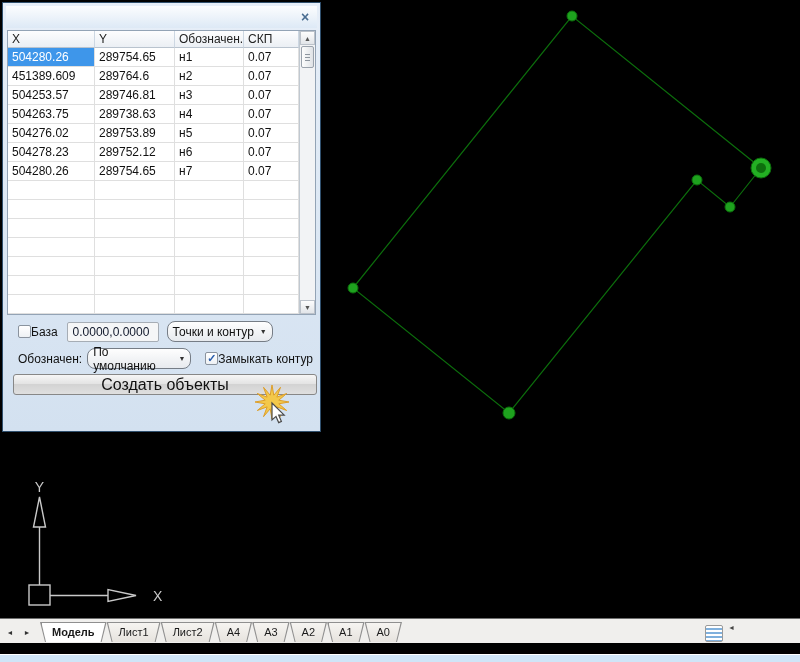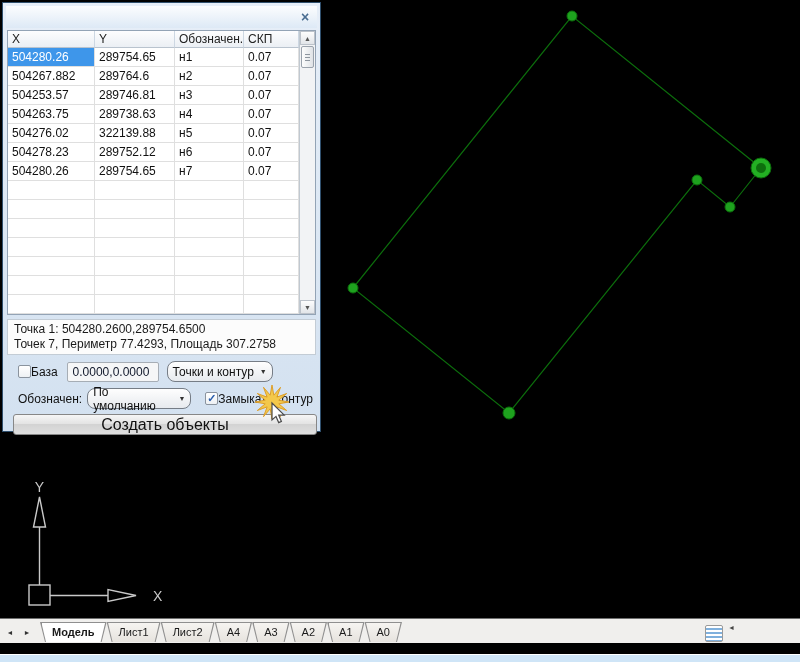--- a/index.html
+++ b/index.html
@@ -135,40 +135,40 @@
           <div class="h-cell c3">СКП</div>
         </div>
         <div id="table-rows">
             <div class="t-row">
               <div class="cell c0 selected">504280.26</div>
               <div class="cell c1">289754.65</div>
               <div class="cell c2">н1</div>
               <div class="cell c3">0.07</div>
             </div>
             <div class="t-row">
-              <div class="cell c0">504267.882</div>
+              <div class="cell c0">451389.609</div>
               <div class="cell c1">289764.6</div>
               <div class="cell c2">н2</div>
               <div class="cell c3">0.07</div>
             </div>
             <div class="t-row">
               <div class="cell c0">504253.57</div>
               <div class="cell c1">289746.81</div>
               <div class="cell c2">н3</div>
               <div class="cell c3">0.07</div>
             </div>
             <div class="t-row">
               <div class="cell c0">504263.75</div>
               <div class="cell c1">289738.63</div>
               <div class="cell c2">н4</div>
               <div class="cell c3">0.07</div>
             </div>
             <div class="t-row">
               <div class="cell c0">504276.02</div>
-              <div class="cell c1">322139.88</div>
+              <div class="cell c1">289753.89</div>
               <div class="cell c2">н5</div>
               <div class="cell c3">0.07</div>
             </div>
             <div class="t-row">
               <div class="cell c0">504278.23</div>
               <div class="cell c1">289752.12</div>
               <div class="cell c2">н6</div>
               <div class="cell c3">0.07</div>
             </div>
             <div class="t-row">
@@ -222,24 +222,20 @@
           </div>
       </div>
       <div class="v-scroll">
         <div class="v-btn">▲</div>
         <div class="v-thumb"></div>
         <div class="v-fill"></div>
         <div class="v-btn">▼</div>
       </div>
     </div>
 
-    <div class="infobox">
-      <div>Точка 1: 504280.2600,289754.6500</div>
-      <div>Точек 7, Периметр 77.4293, Площадь 307.2758</div>
-    </div>
 
     <div class="ctl-row">
       <div class="checkbox" id="base-checkbox"></div>
       <span class="cb-label">База</span>
       <input class="base-input" value="0.0000,0.0000" style="">
       <div class="combo mode">
         <span>Точки и контур</span>
         <span class="arrow">▼</span>
       </div>
     </div>

